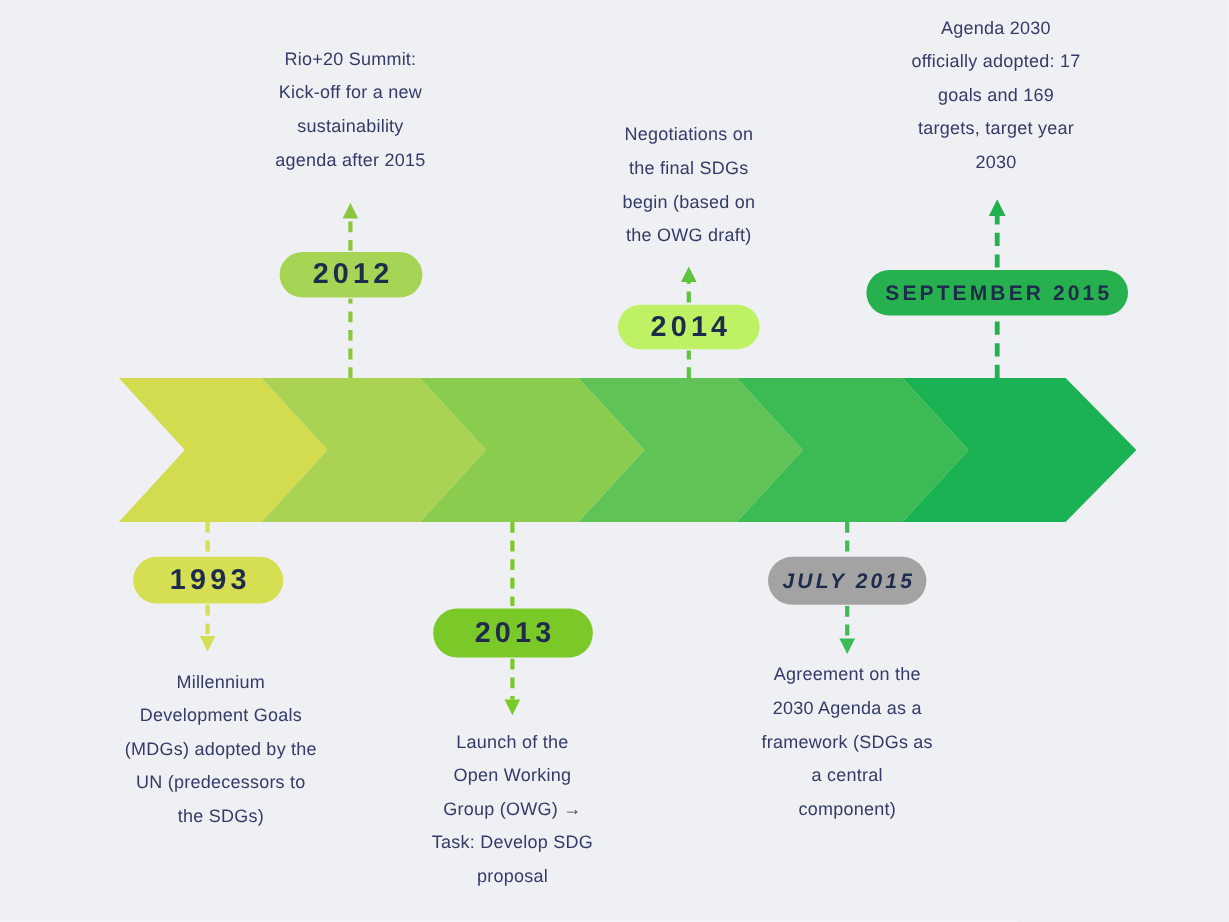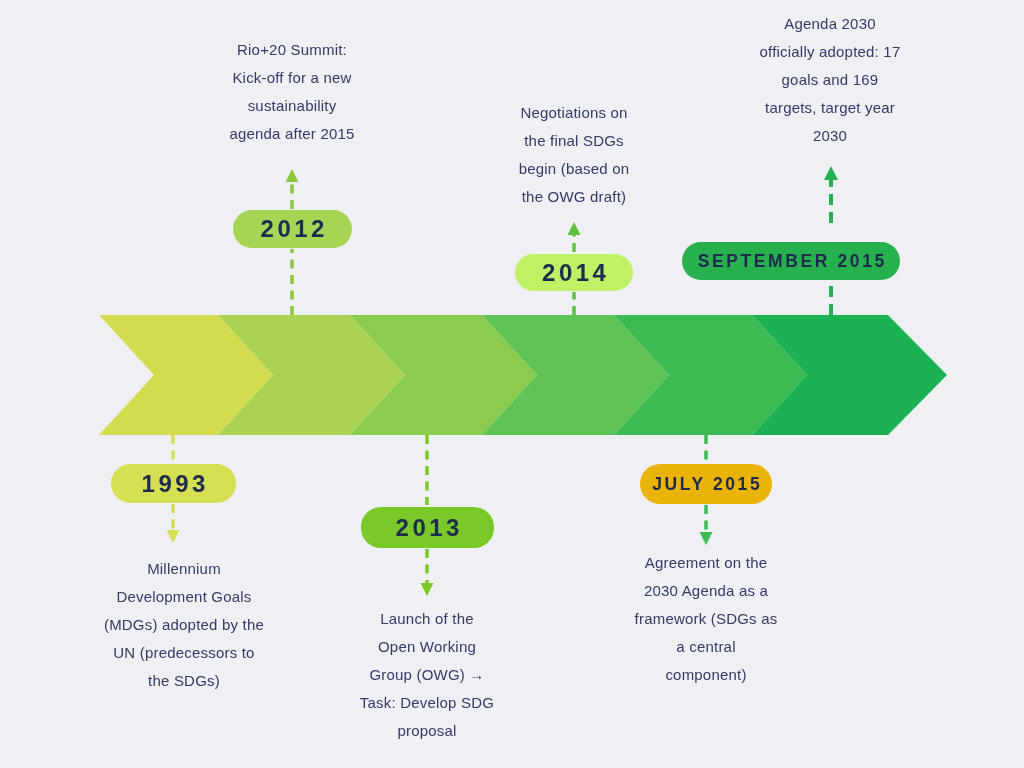--- a/index.html
+++ b/index.html
@@ -113,21 +113,21 @@
       <span class="badge-label">2014</span>
     </div>
   </div>
 
   <div>
     <div class="desc" style="left:710px;top:10px;width:240px;">Agenda 2030
 officially adopted: 17
 goals and 169
 targets, target year
 2030</div>
-    <div class="badge small-caps" style="left: 682px; top: 225px; width: 218px; height: 38px; background-color: rgb(39, 176, 78); margin-top: 17px;">
+    <div class="badge small-caps" style="left: 722px; top: 225px; width: 218px; height: 38px; background-color: rgb(39, 176, 78);">
       <span class="badge-label">SEPTEMBER 2015</span>
     </div>
   </div>
 
   <div>
     <div class="badge" style="left: 111px; top: 464px; width: 125px; height: 39px; background-color: rgb(214, 222, 82);">
       <span class="badge-label">1993</span>
     </div>
     <div class="desc" style="left:34px;top:555px;width:300px;">Millennium
 Development Goals
@@ -141,21 +141,21 @@
       <span class="badge-label">2013</span>
     </div>
     <div class="desc" style="left:287px;top:605px;width:280px;">Launch of the
 Open Working
 Group (OWG) →
 Task: Develop SDG
 proposal</div>
   </div>
 
   <div>
-    <div class="badge small-caps" style="left: 640px; top: 464px; width: 132px; height: 40px; background-color: #eab308;">
+    <div class="badge small-caps" style="left: 640px; top: 464px; width: 132px; height: 40px; background-color: #a3a3a3; font-style: italic;">
       <span class="badge-label">JULY 2015</span>
     </div>
     <div class="desc" style="left:576px;top:549px;width:260px;">Agreement on the
 2030 Agenda as a
 framework (SDGs as
 a central
 component)</div>
   </div>
 
 </div>

